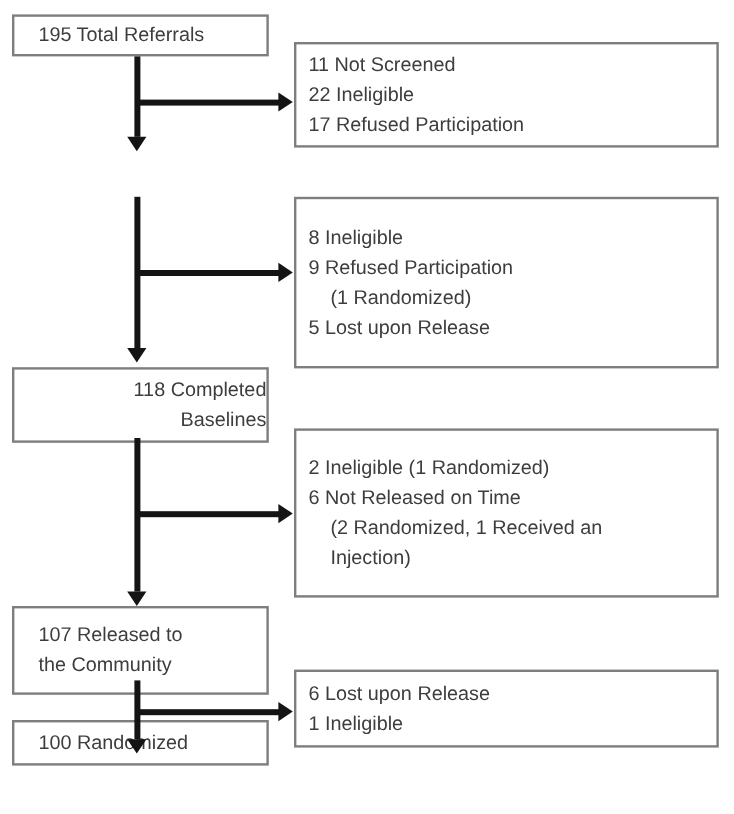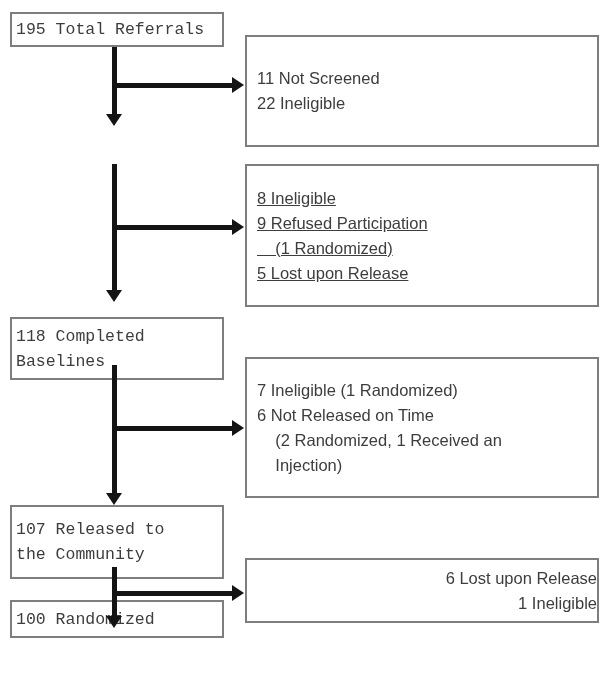--- a/index.html
+++ b/index.html
@@ -28,39 +28,38 @@
     font-size: 16.5px;
     line-height: 25px;
     display: flex;
     flex-direction: column;
     justify-content: center;
   }
 
   .main-box {
     left: 10px;
     width: 214px;
-    padding-left: 4px;
+    padding-left: 20px;
     white-space: pre-line;
-    font-family: Liberation Mono, monospace;
   }
   .main-box.m1 { top: 12px;  height: 35px; }
   .main-box.m2 { top: 128px; height: 36px; }
-  .main-box.m3 { top: 317px; height: 63px; }
+  .main-box.m3 { top: 306px; height: 63px; text-align: right; }
   .main-box.m4 { top: 505px; height: 74px; }
   .main-box.m5 { top: 600px; height: 38px; }
 
   .side-box {
     left: 245px;
     width: 354px;
     padding-left: 10px;
   }
-  .side-box.s1 { top: 35px;  height: 112px; }
-  .side-box.s2 { top: 164px; height: 143px; text-decoration: underline; }
+  .side-box.s1 { top: 35px;  height: 88px; }
+  .side-box.s2 { top: 164px; height: 143px; }
   .side-box.s3 { top: 357px; height: 141px; }
-  .side-box.s4 { top: 558px; height: 65px; text-align: right; }
+  .side-box.s4 { top: 558px; height: 65px; }
 
   .side-box .line { white-space: pre; }
 
   .vline {
     position: absolute;
     left: 112px;
     width: 5px;
     background: var(--arrow-color);
   }
   .hline {
@@ -95,31 +94,32 @@
   <div class="box main-box m1">195 Total Referrals</div>
   <div class="box main-box m3">118 Completed
 Baselines</div>
   <div class="box main-box m4">107 Released to
 the Community</div>
   <div class="box main-box m5">100 Randomized</div>
 
   <div class="box side-box s1">
     <div class="line">11 Not Screened</div>
     <div class="line">22 Ineligible</div>
+    <div class="line">17 Refused Participation</div>
   </div>
 
   <div class="box side-box s2">
     <div class="line">8 Ineligible</div>
     <div class="line">9 Refused Participation</div>
     <div class="line">    (1 Randomized)</div>
     <div class="line">5 Lost upon Release</div>
   </div>
 
   <div class="box side-box s3">
-    <div class="line">7 Ineligible (1 Randomized)</div>
+    <div class="line">2 Ineligible (1 Randomized)</div>
     <div class="line">6 Not Released on Time</div>
     <div class="line">    (2 Randomized, 1 Received an</div>
     <div class="line">    Injection)</div>
   </div>
 
   <div class="box side-box s4">
     <div class="line">6 Lost upon Release</div>
     <div class="line">1 Ineligible</div>
   </div>
 

